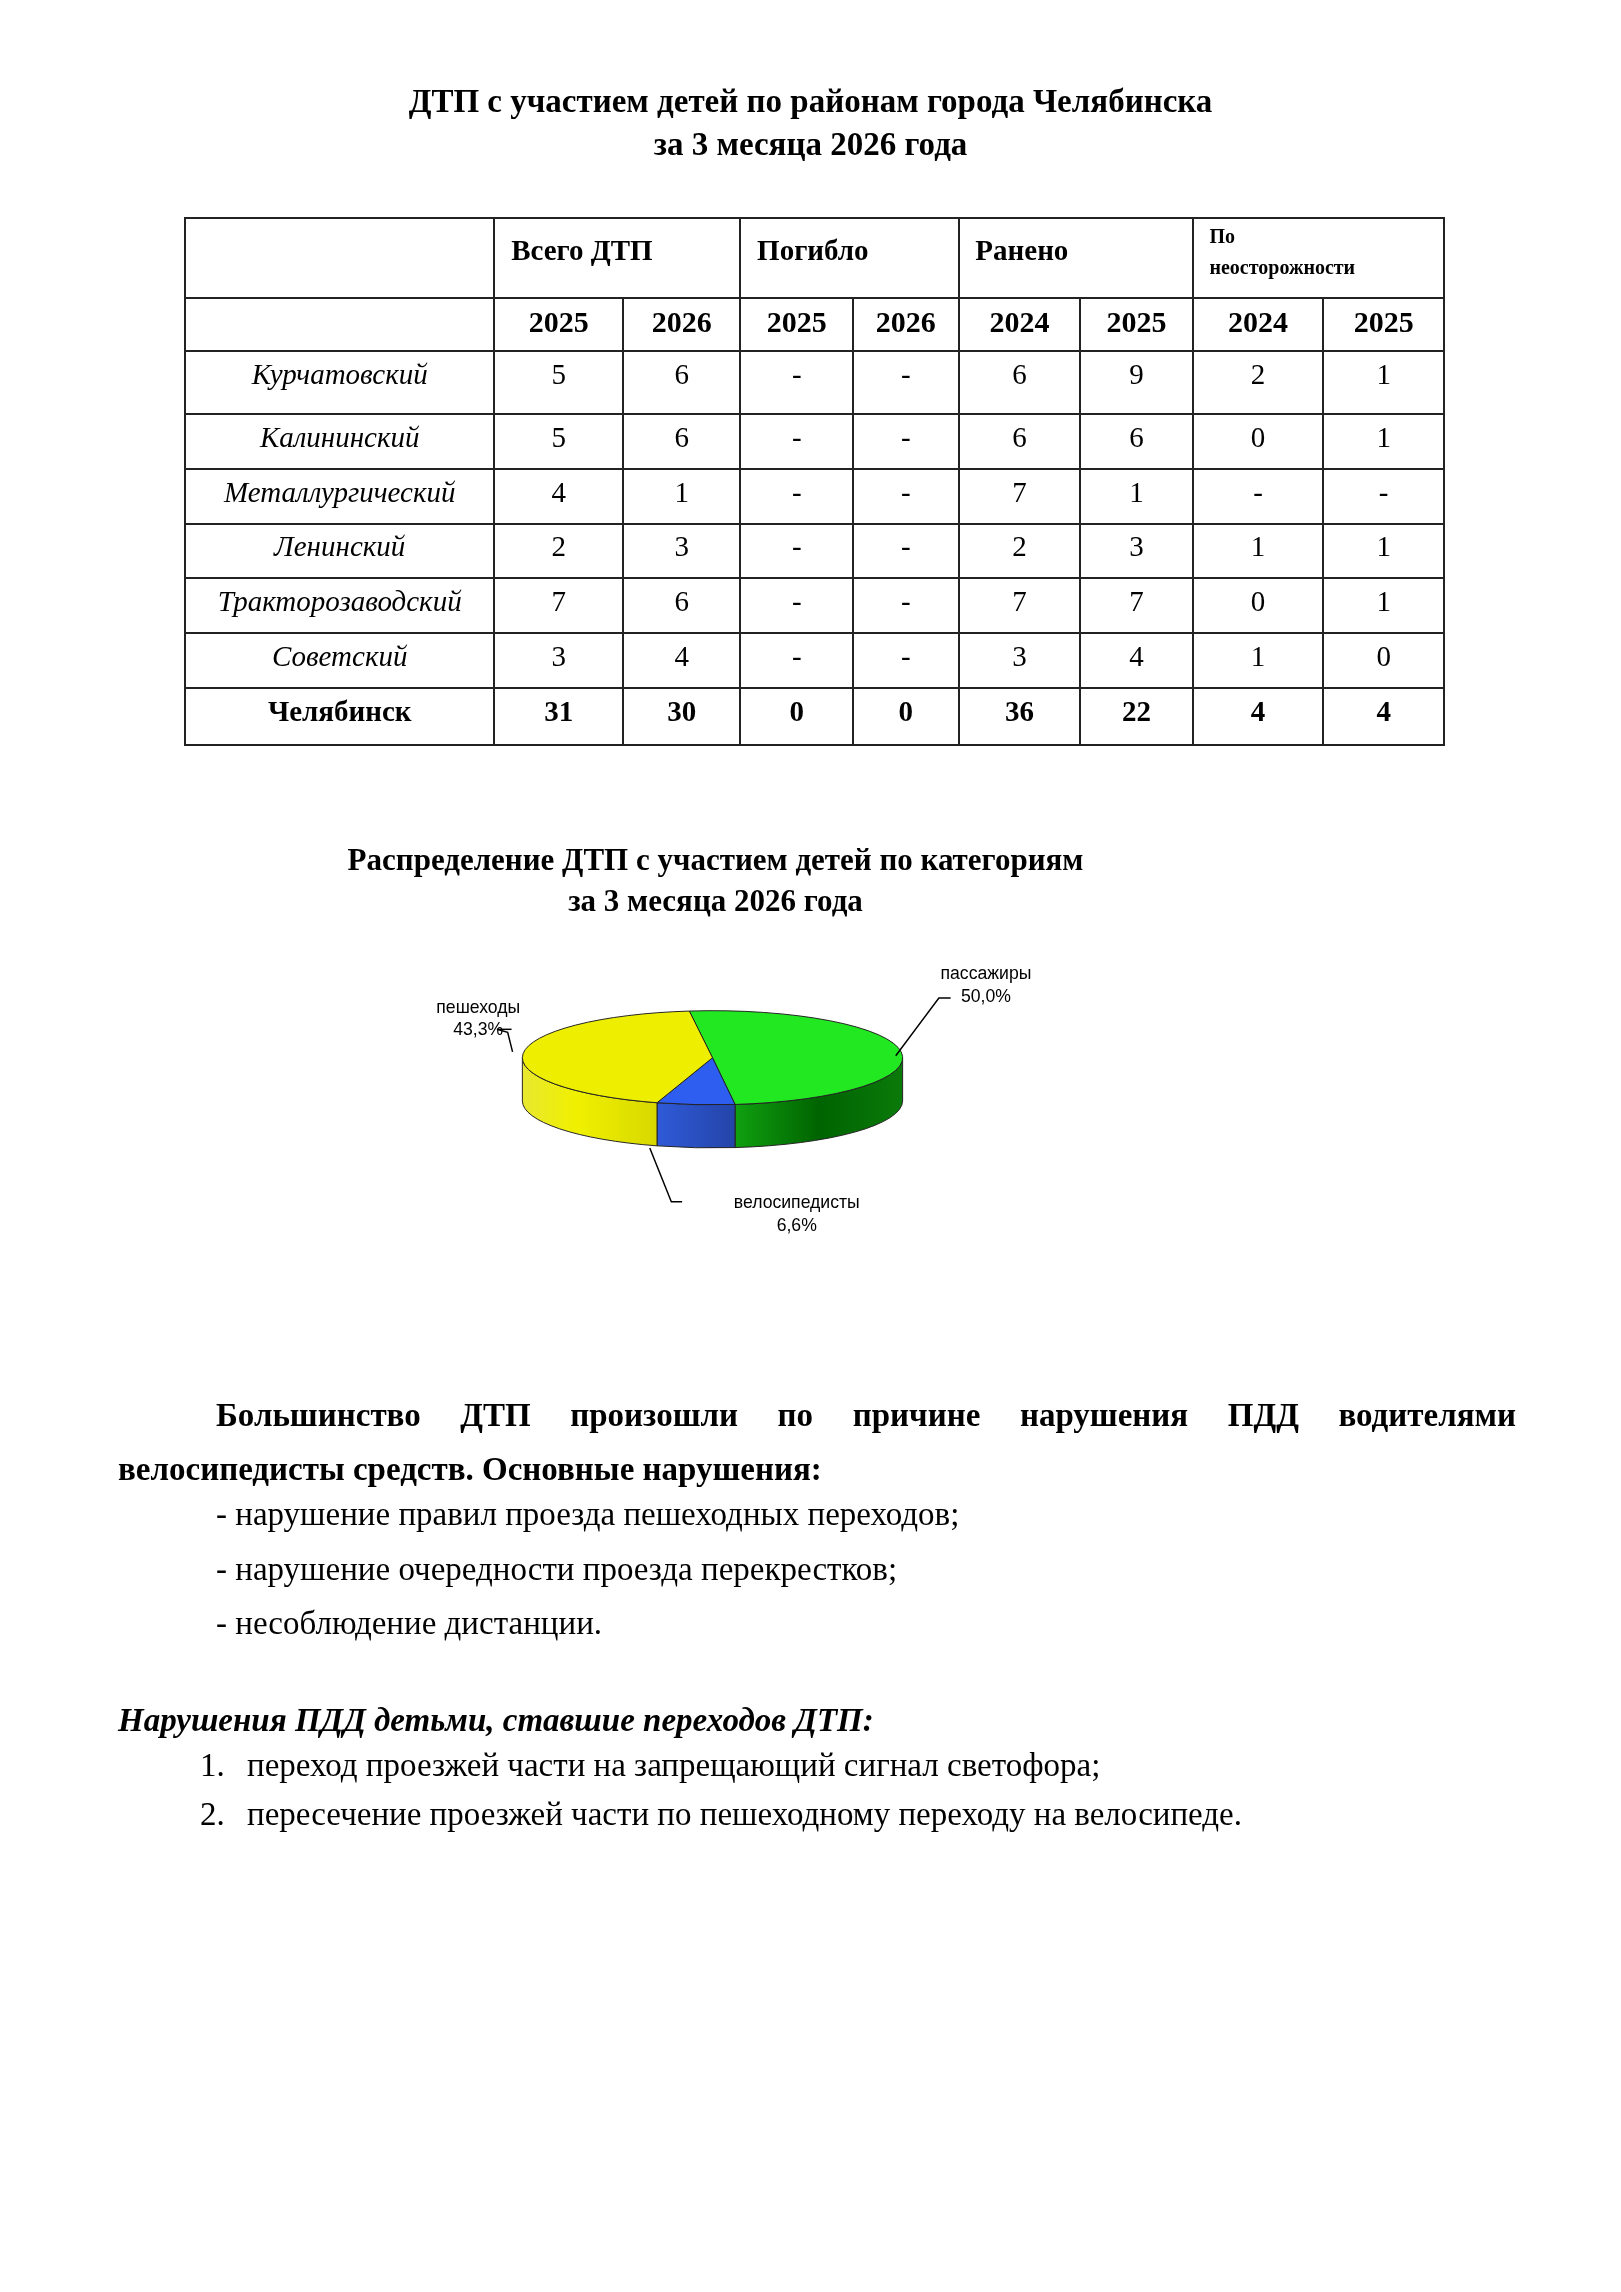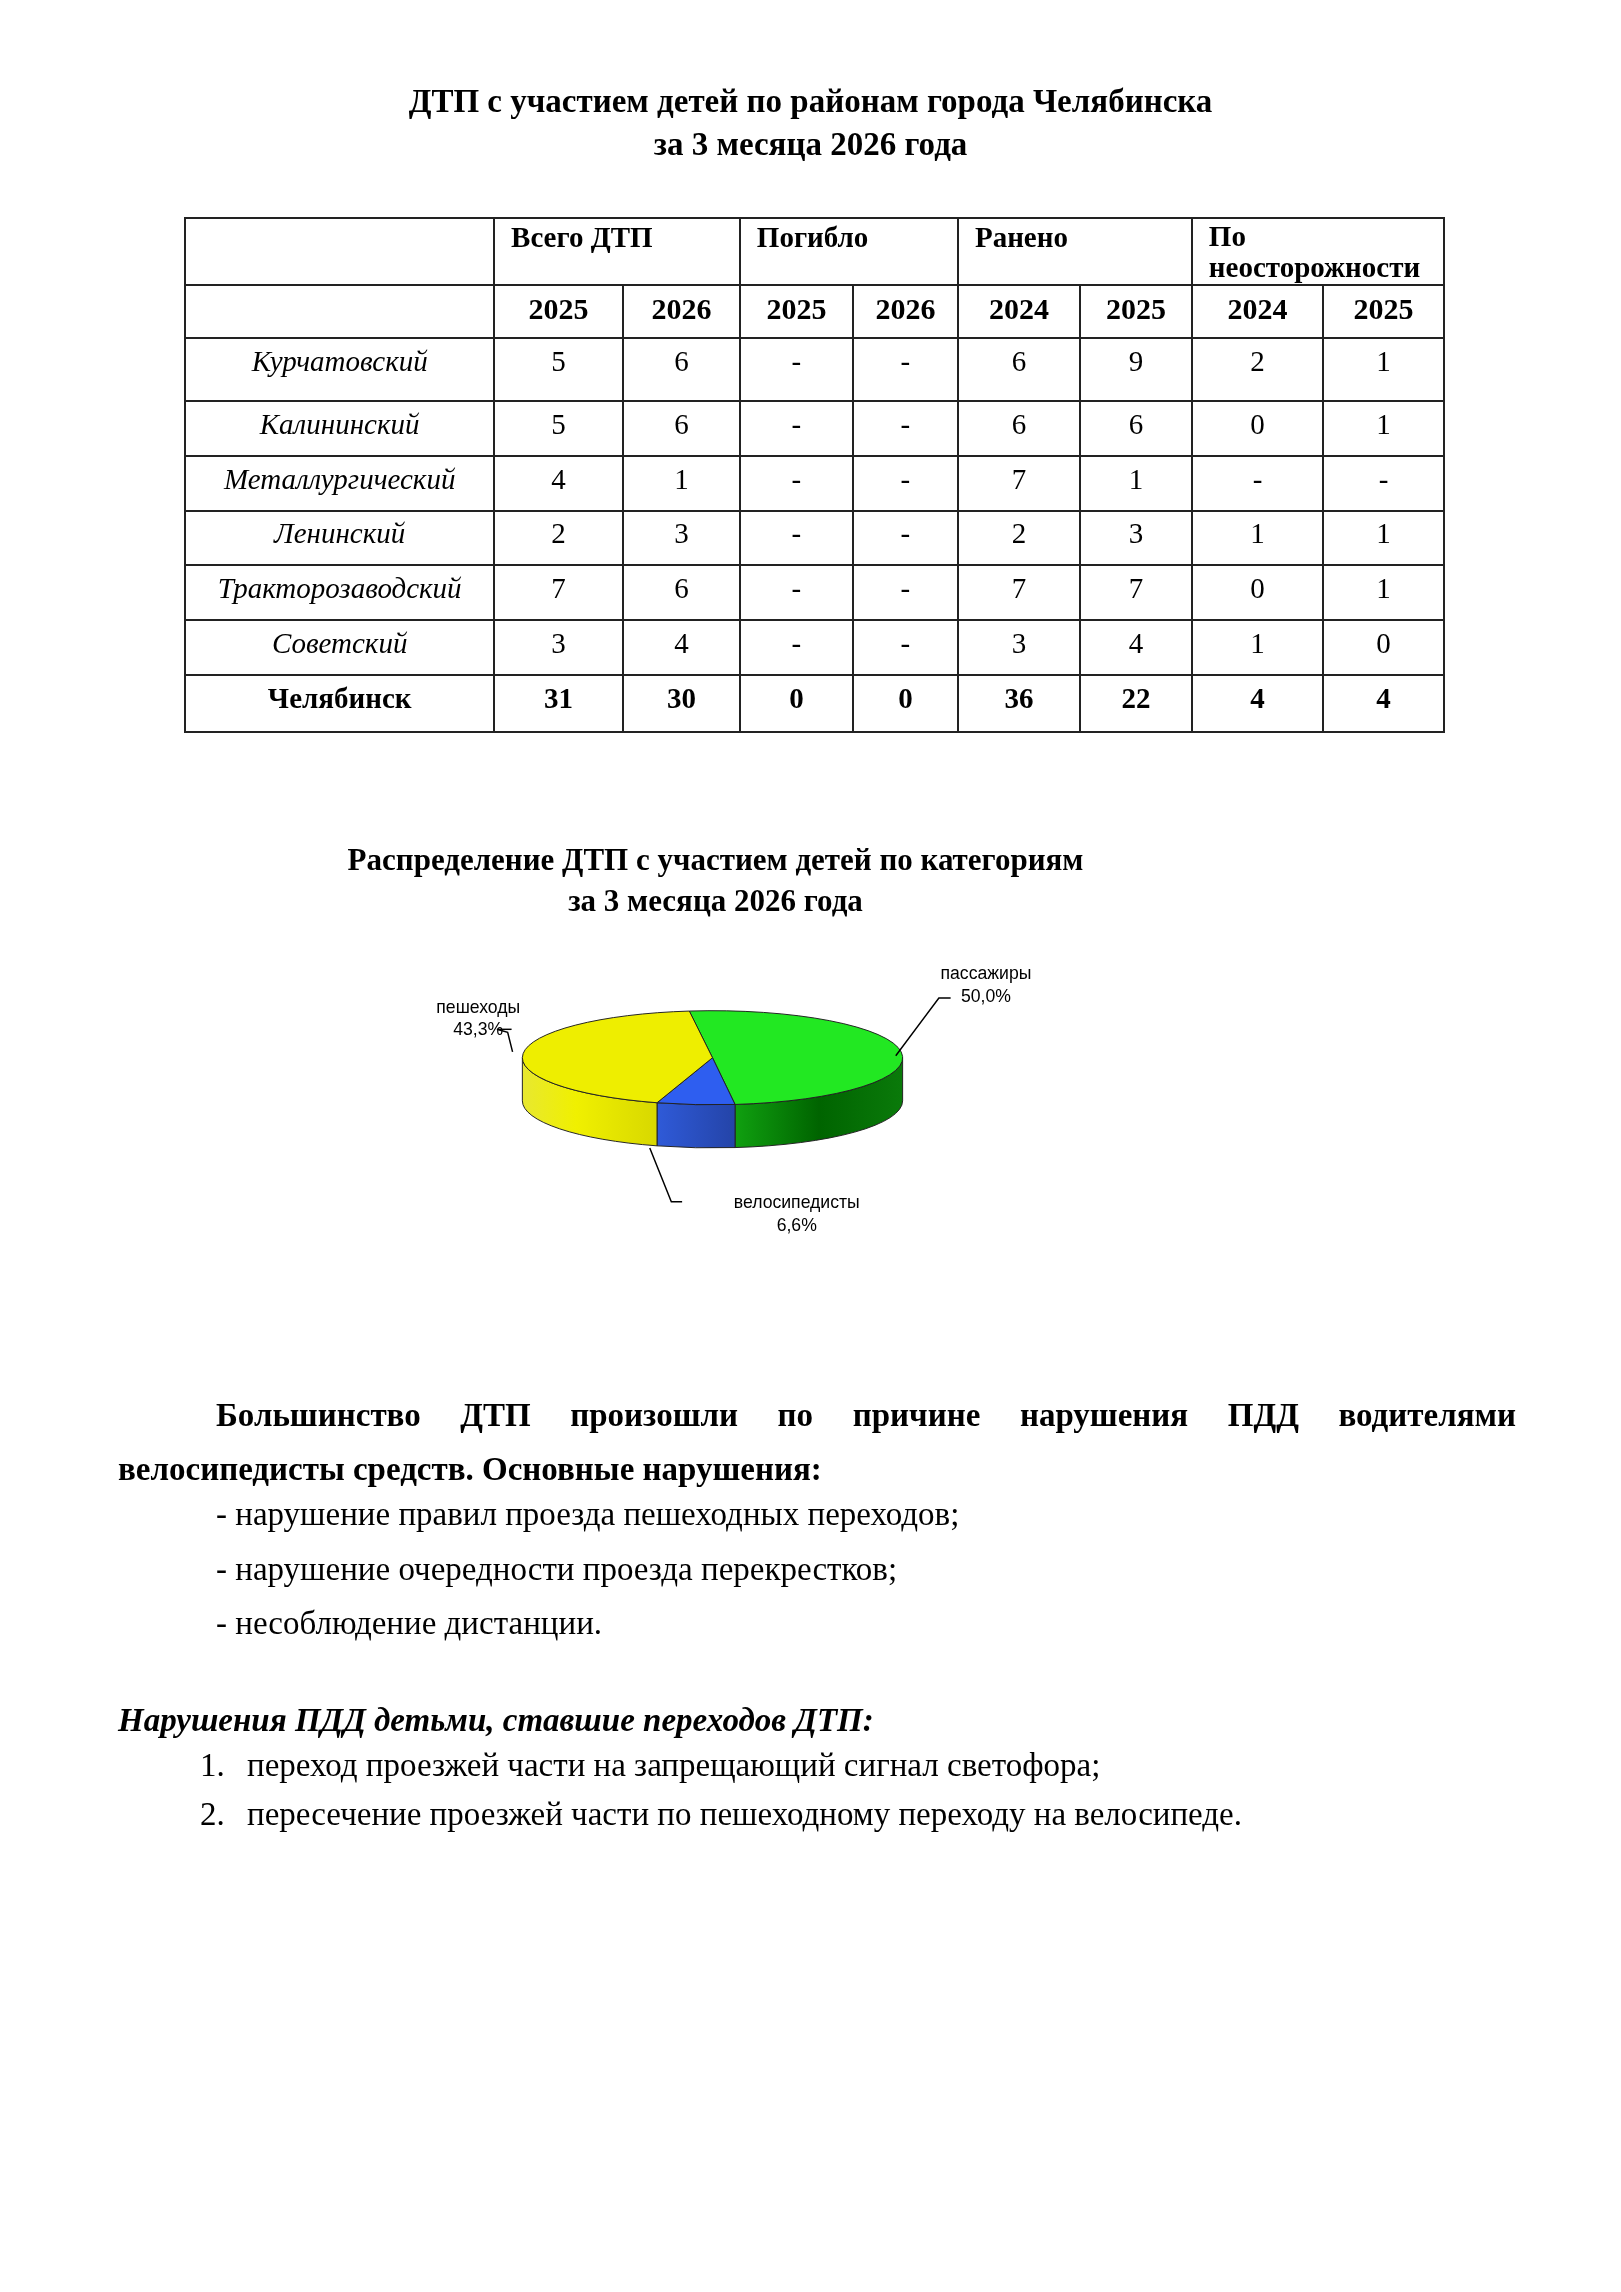--- a/index.html
+++ b/index.html
@@ -1,22 +1,22 @@
 <!DOCTYPE html>
 <html><head>
   <meta charset="utf-8">
   <style>
     html, body { margin: 0; padding: 0; background: #ffffff; }
     body { width: 1621px; height: 2293px; position: relative; font-family: "Liberation Serif", serif; color: #000; overflow: hidden; }
     .title { position: absolute; left: 0; width: 1621px; text-align: center; font-weight: bold; font-size: 33px; line-height: 43px; }
     #doc-title { top: 80px; }
     table.stats { position: absolute; left: 184px; top: 217px; width: 1261px; border-collapse: collapse; font-size: 29px; }
     table.stats td { border: 2px solid #222; text-align: center; vertical-align: top; padding: 5.9px 3.9px 0 3.9px; }
-    table.stats tr.h1 td { height: 63px; text-align: left; font-weight: bold; padding-left: 15.7px; padding-top: 2px; }
-    table.stats tr.h1 td.small { font-size: 29px; line-height: 31px; padding-top: 2px; margin-top: 36px; }
+    table.stats tr.h1 td { height: 63px; text-align: left; font-weight: bold; padding-left: 15.7px; padding-top: 15px; }
+    table.stats tr.h1 td.small { font-size: 20px; line-height: 31px; padding-top: 2px; margin-top: 36px; }
     table.stats tr.h2 td { height: 45px; font-weight: bold; font-size: 30px; }
     table.stats tr.row td { height: 47px; }
     table.stats tr.row.first td { height: 55px; }
     table.stats tr.row td.name { font-style: italic; }
     table.stats tr.total td { height: 49px; font-weight: bold; }
     #chart-title { position: absolute; left: 294px; width: 843px; top: 839px; text-align: center; font-weight: bold; font-size: 31px; line-height: 41px; }
     #chart { position: absolute; left: 0; top: 0; }
     .lbl { font-family: "Liberation Sans", sans-serif; font-size: 18px; fill: #000; }
     .para { position: absolute; font-size: 33px; line-height: 54px; }
     #p-main { left: 118px; top: 1388px; width: 1398px; font-weight: bold; text-align: justify; }

